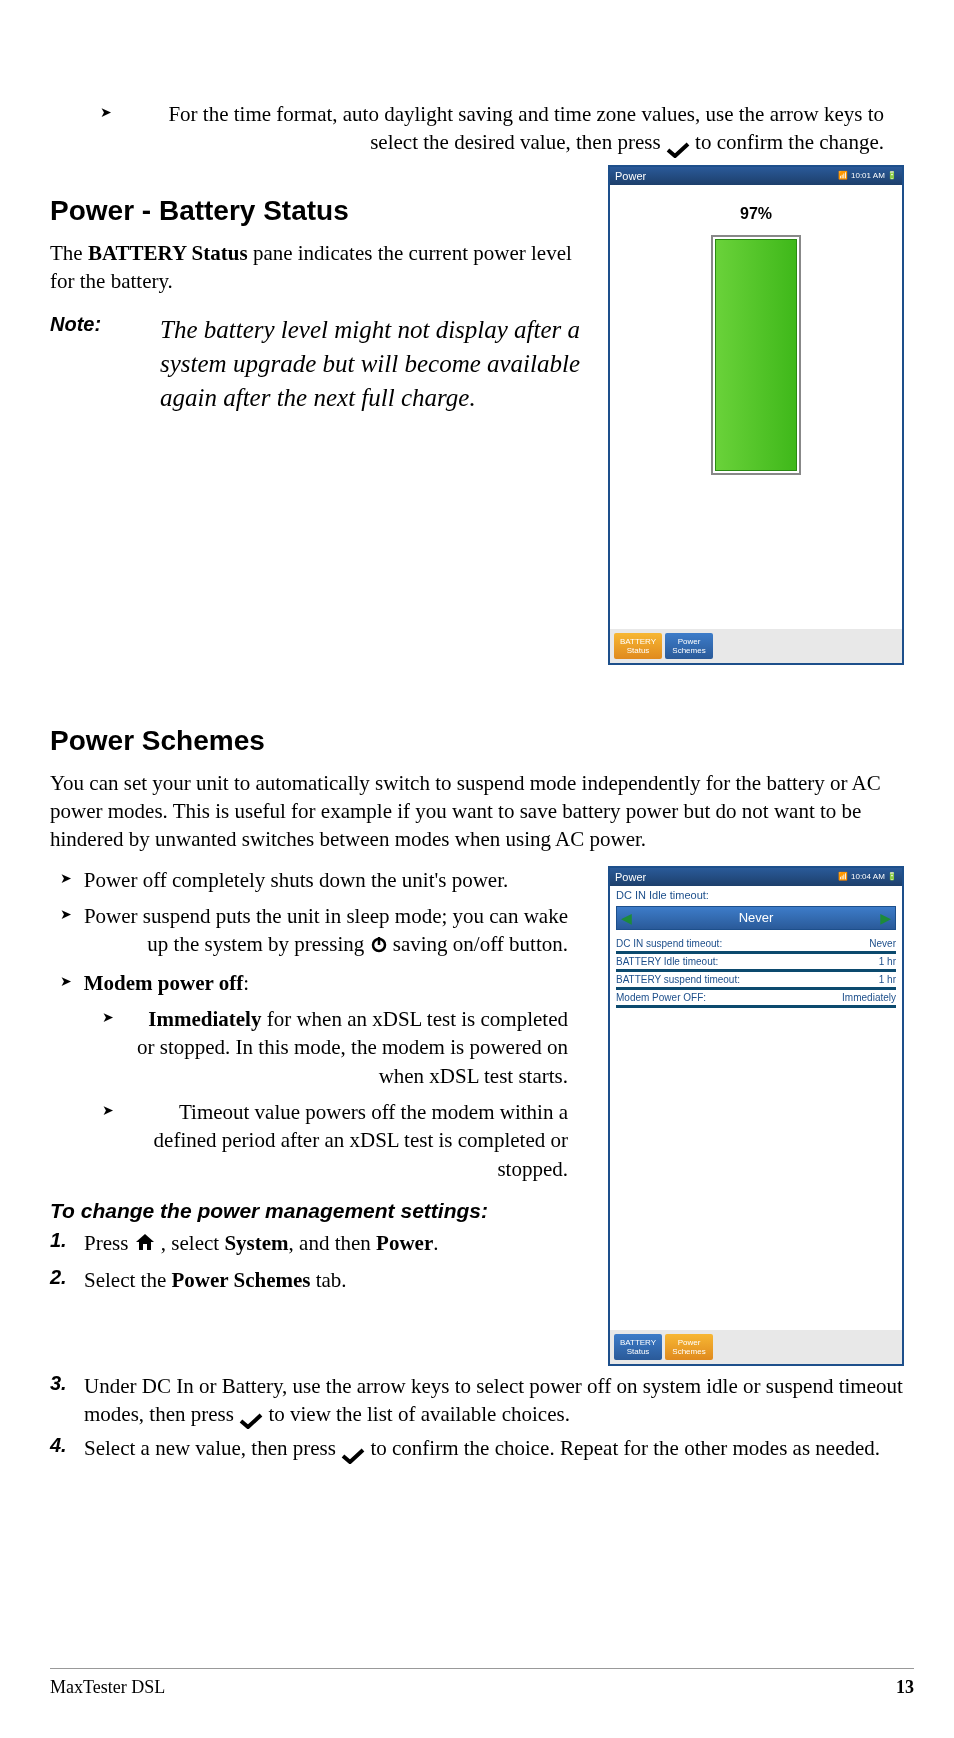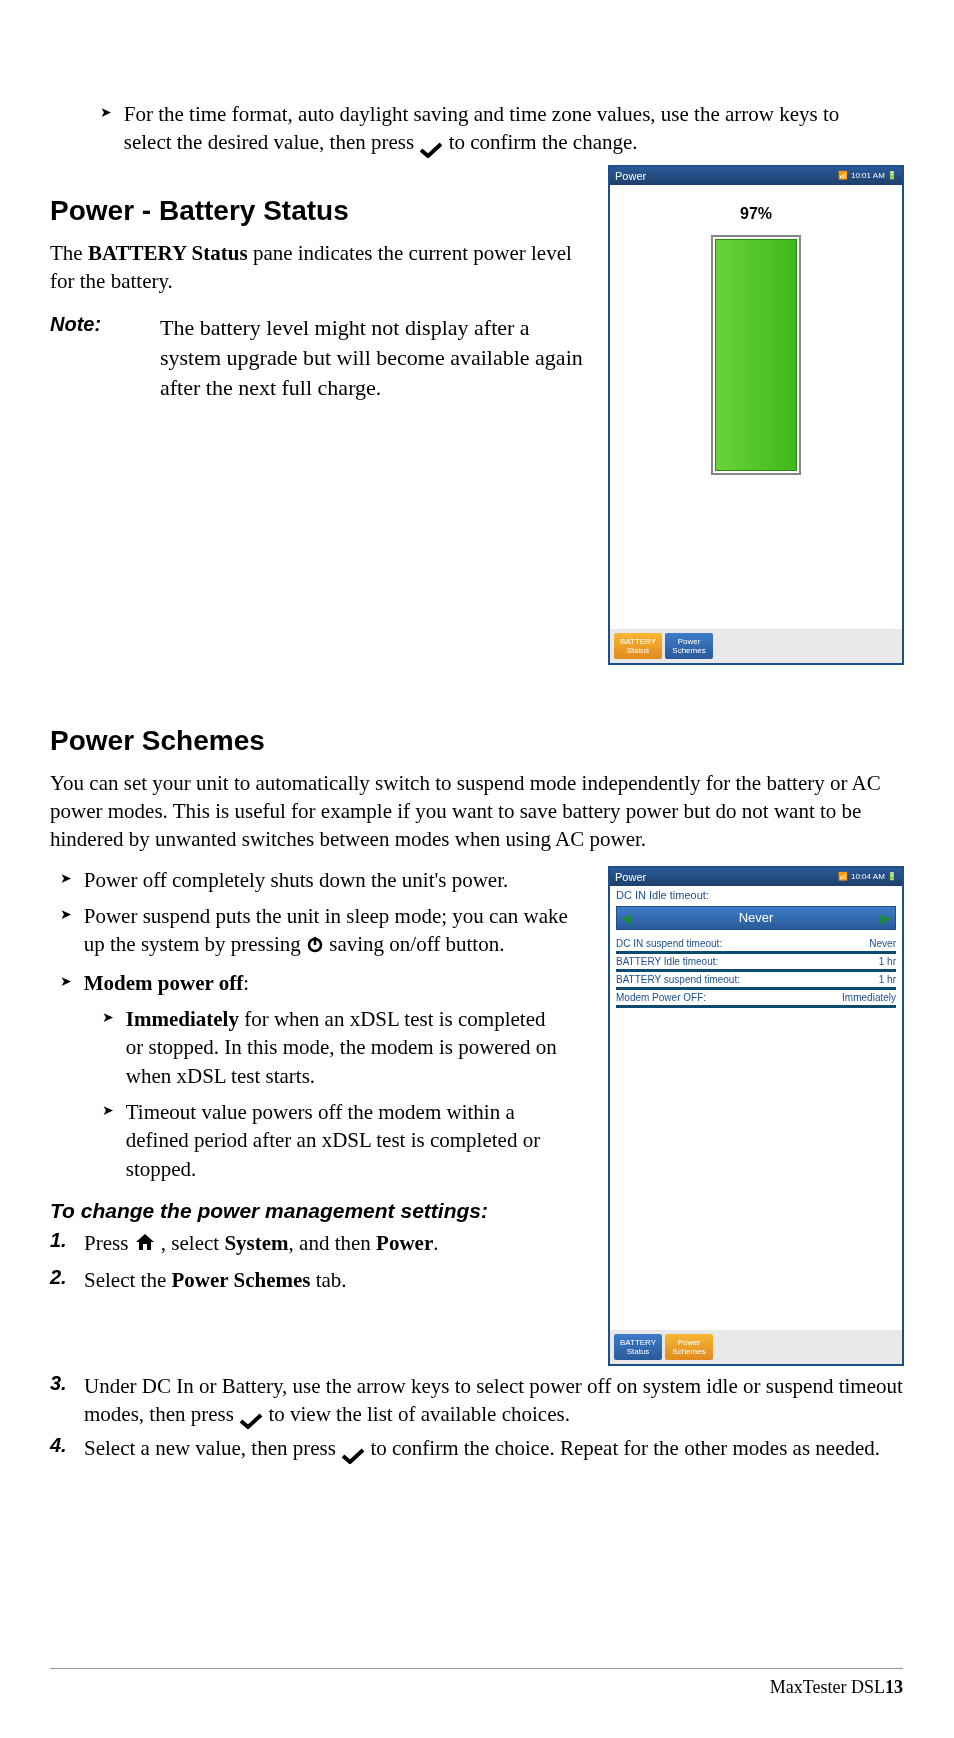--- a/index.html
+++ b/index.html
@@ -9,28 +9,28 @@
     font-family: Georgia, 'Times New Roman', serif;
     background: #fff;
     color: #000;
     position: relative;
     padding: 100px 50px 40px 50px;
   }
   .content { width: 100%; }
   .bullet-item { display: flex; margin-bottom: 8px; margin-left: 50px; padding-right: 20px; }
   .bullet-item.nested { margin-left: 90px; }
   .arrow { font-size: 14px; margin-right: 12px; margin-top: 4px; flex-shrink: 0; }
-  .bullet-text { font-size: 21px; line-height: 1.35; }
+  .bullet-text { font-size: 21px; line-height: 1.35; text-align: right; }
   .check-icon { display:inline-block; width:24px; height:16px; vertical-align:middle; }
   .check-icon svg { width:24px; height:16px; }
   h2 { font-family: Arial, Helvetica, sans-serif; font-weight: 900; font-size: 28px; margin-top: 30px; margin-bottom: 12px; }
   .para { font-size: 21px; line-height: 1.35; margin-bottom: 12px; }
   .note-row { display:flex; margin-top: 18px; margin-bottom: 34px; }
   .note-label { font-family: Arial, Helvetica, sans-serif; font-weight: 900; font-style: italic; font-size: 20px; width: 110px; flex-shrink:0; }
-  .note-text { font-size: 22px; line-height: 1.35; }
+  .note-text { font-style: italic; font-size: 25px; line-height: 1.35; }
   .section1 { display:flex; gap:20px; }
   .section1-text { flex:1; }
   .screenshot { border: 2px solid #1d4f8b; background:#fff; flex-shrink:0; position:relative; }
   .ss1 { width: 296px; height: 500px; }
   .ss-header { background: linear-gradient(#2a5a99,#1d3f6b); color:#fff; font-family: Arial,sans-serif; font-size:11px; padding:3px 5px; display:flex; justify-content:space-between; align-items:center; }
   .ss-header-right { font-size:8px;padding-left:41px; }
   .batt-pct { text-align:center; font-family: Arial,sans-serif; font-weight:bold; font-size:16px; margin-top:20px; }
   .batt-outline { width:90px; height:240px; border:2px solid #888; margin: 12px auto 0; background:#fff; padding:2px; }
   .batt-fill { width:100%; height:100%; background: linear-gradient(to right,#6ad23a,#3fb81a); border:1px solid #2a8a12; }
   .ss-tabs { position:absolute; bottom:0; left:0; right:0; display:flex; padding:4px; gap:3px; background:#e8e8e8; }
@@ -41,21 +41,21 @@
   .ss2-field { font-family: Arial,sans-serif; font-size:11px; color:#1d4f8b; padding:3px 6px; }
   .ss2-select { margin:2px 6px 6px; border:1px solid #1d4f8b; display:flex; align-items:center; justify-content:space-between; padding:3px 4px; background:linear-gradient(#3d7cc9,#2a5a99); color:#fff; font-family:Arial,sans-serif; font-size:13px; }
   .ss2-table { margin:0 6px; font-family:Arial,sans-serif; font-size:10px; color:#1d4f8b; }
   .ss2-row { display:flex; justify-content:space-between; padding:2px 0; border-bottom:3px solid #0c4a6e; }
   .ol-item { display:flex; margin-top:6px; }
   .ol-num { font-family: Arial,sans-serif; font-weight:900; font-style:italic; font-size:20px; width:34px; flex-shrink:0; }
   .ol-text { font-size:21px; line-height:1.35; }
   .instr-head { font-family: Arial,sans-serif; font-weight:900; font-style:italic; font-size:21px; margin-top:16px; margin-bottom:6px; }
   .home-icon { display:inline-block; vertical-align:middle; }
   .power-glyph { display:inline-block; vertical-align:middle; }
-  .footer { position:absolute; bottom:40px; left:50px; right:51px; border-top:1px solid #999; padding-top:8px; display:flex; justify-content:flex-end; font-size:18px; }
+  .footer { position:absolute; bottom:40px; left:50px; right:40px; border-top:1px solid #999; padding-top:8px; display:flex; justify-content:space-between; font-size:18px; }
   b { font-weight:bold; }
   .tri-left, .tri-right { font-size:14px; color:#1d8b3a; }
 </style>
 </head>
 <body>
 
 <div class="content">
 
   <div class="bullet-item">
     <span class="arrow">➤</span>

